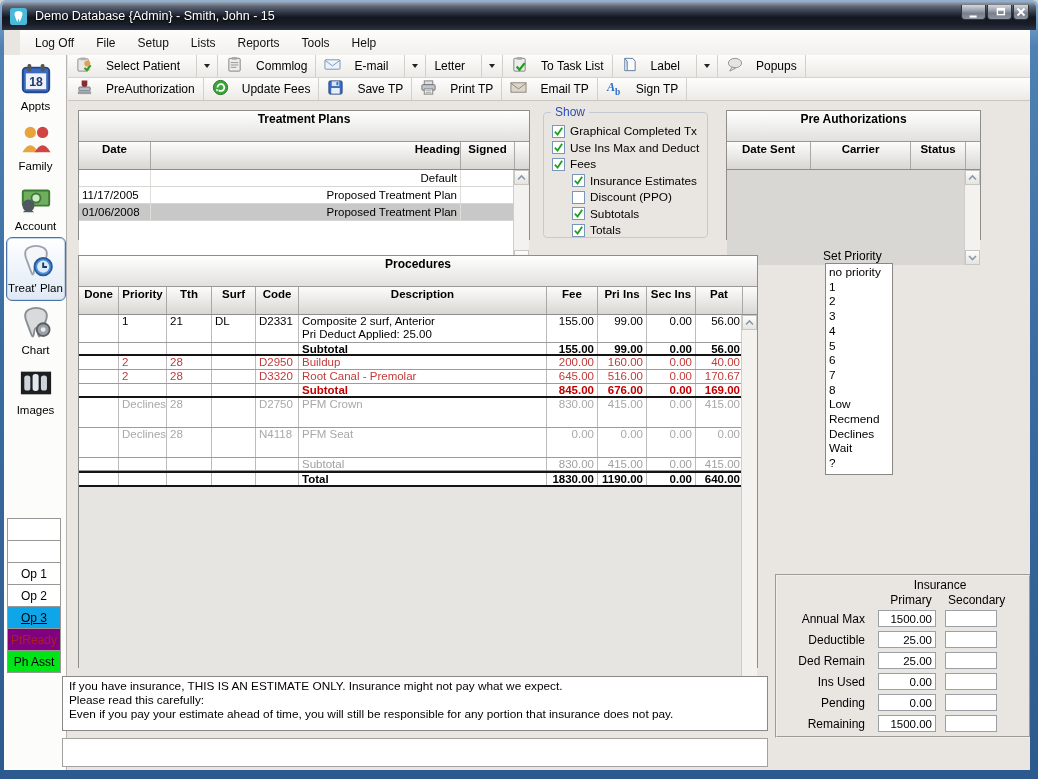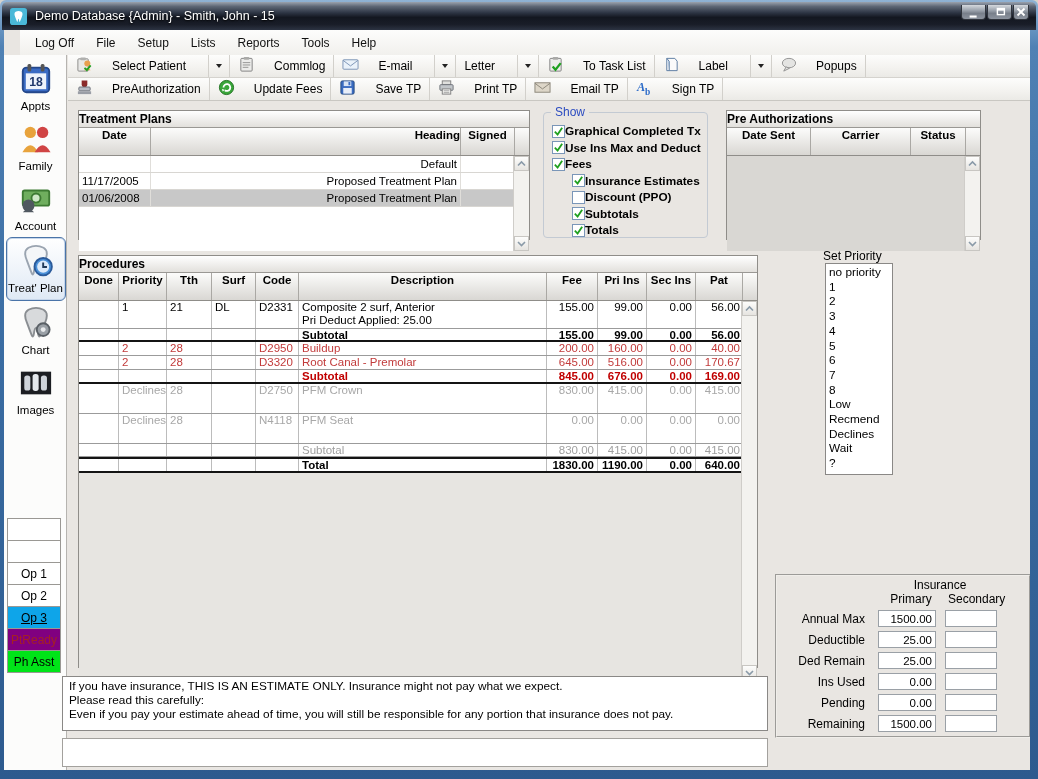--- a/index.html
+++ b/index.html
@@ -29,45 +29,45 @@
   .module .mod-label{font-size:11.5px;margin-top:1px;white-space:nowrap;}
   .module.selected{border:1px solid #4a74a8;background:linear-gradient(to bottom,#ffffff,#dfe9f5);box-shadow:0 0 0 1px #c6d6ea inset;height:64px;}
   .ops{position:absolute;left:3px;top:464px;width:55px;}
   .op-cell{width:54px;height:23px;border:1px solid #9a9894;margin-top:-1px;background:#fff;
     display:flex;align-items:center;justify-content:center;font-size:12px;}
   
   .toolbar{position:absolute;left:64px;right:0;height:23px;display:flex;align-items:stretch;
     background:linear-gradient(to bottom,#fdfdfc 0%,#f4f3f0 55%,#ebeae6 100%);border-bottom:1px solid #d5d3ce;}
   .toolbar.row1{top:25px;}
   .toolbar.row2{top:48px;border-bottom:1px solid #c9c7c2;}
-  .tb-btn{display:flex;align-items:center;padding:0 8px;border-right:1px solid #d2d0cb;gap:19px;}
+  .tb-btn{display:flex;align-items:center;padding:0 8px;border-right:1px solid #d2d0cb;gap:13px;}
   .tb-btn svg{flex:none;}
   .tb-dd{display:flex;align-items:center;align-self:stretch;padding:0 7px;margin-left:3px;margin-right:-8px;border-left:1px solid #d2d0cb;}
   .arrow-down{width:0;height:0;border-left:3.5px solid transparent;border-right:3.5px solid transparent;border-top:4.5px solid #222;}
   
   .content{position:absolute;left:64px;top:71px;right:0;bottom:0;background:#e9e6e2;}
   .panel{position:absolute;border:1px solid #8f8d89;background:#fff;}
-  .panel-title{height:17px;line-height:17px;font-weight:bold;font-size:12px;
+  .panel-title{height:31px;line-height:17px;text-align:center;font-weight:bold;font-size:12px;
     background:linear-gradient(to bottom,#ffffff,#e2e0dc);border-bottom:1px solid #9a9894;}
   .grid-header{display:flex;height:28px;background:linear-gradient(to bottom,#fcfcfb,#d9d7d3);
     border-bottom:1px solid #8f8d89;font-weight:bold;}
   .gh-cell{text-align:center;line-height:15px;border-right:1px solid #aaa8a4;font-size:11.5px;overflow:hidden;}
   .gh-fill{flex:1;border-right:none;}
   
   .tp-panel{left:10px;top:9px;width:452px;height:130px;}
   .tp-bodywrap{position:relative;height:95px;background:#fff;}
   .tp-row{display:flex;height:17px;border-bottom:1px solid #d8d6d2;}
   .tp-row.selected{background:#c8c8c8;}
   .tp-cell{line-height:16px;padding:0 3px;border-right:1px solid #e0deda;overflow:hidden;white-space:nowrap;font-size:11.5px;}
   .c-date{width:72px;}.c-heading{width:310px;text-align:right;}.c-signed{width:54px;}
   
   .show-box{position:absolute;left:475px;top:11px;width:165px;height:126px;border:1px solid #c3cad3;border-radius:4px;}
   .show-label{position:absolute;top:-8px;left:7px;background:#e9e6e2;padding:0 4px;color:#2b4bc0;font-size:12px;}
   .show-items{padding:10px 0 0 8px;}
-  .chk-row{display:flex;align-items:center;height:16.5px;font-weight:bold;}
+  .chk-row{display:flex;align-items:center;height:16.5px;gap:5px;}
   .chk-row.ind{margin-left:20px;}
   .chk{width:13px;height:13px;border:1px solid #7a96b8;background:#fff;display:inline-flex;align-items:center;justify-content:center;flex:none;}
   .chk-label{font-size:11.8px;white-space:nowrap;}
   
   .pa-panel{left:658px;top:9px;width:255px;height:130px;}
   .pa-bodywrap{position:relative;height:95px;background:#d9d7d3;}
   
   .proc-panel{left:10px;top:154px;width:680px;height:413px;background:#e7e5e1;}
   .proc-bodywrap{position:relative;height:379px;background:#e7e5e1;}
   .prow{display:flex;width:664px;background:#fff;border-bottom:1px solid #9b9b9b;overflow:hidden;}
@@ -88,21 +88,21 @@
   .vscroll{position:absolute;right:0;top:0;bottom:0;width:16px;background:#f3f2ef;border-left:1px solid #cfcdc9;display:flex;flex-direction:column;}
   .sb-btn{height:15px;background:linear-gradient(to bottom,#fdfdfc,#e6e4e0);border:1px solid #c8c6c2;display:flex;align-items:center;justify-content:center;}
   .sb-track{flex:1;}
   
   .sp-label{position:absolute;left:755px;top:148px;font-size:12px;}
   .sp-list{position:absolute;left:757px;top:162px;width:68px;height:212px;background:#fff;border:1px solid #8a8886;padding:1px 0 0 3px;overflow:hidden;}
   .sp-item{font-size:11.8px;line-height:14.7px;white-space:nowrap;}
   
   .ins-panel{position:absolute;left:707px;top:473px;width:256px;height:164px;border:2px groove #f0eeea;background:#e9e6e2;}
   .ins-title{margin:2px 0 0 104px;width:118px;text-align:center;font-size:12px;}
-  .ins-heads{display:flex;margin-left:104px;height:15px;}
+  .ins-heads{display:flex;margin-left:104px;height:15px;align-items:center;}
   .ins-head-pri{width:60px;text-align:center;font-size:12px;}
   .ins-head-sec{width:56px;text-align:center;margin-left:7px;font-size:12px;}
   .ins-rows{margin-top:3px;}
   .ins-row{display:flex;align-items:center;height:17px;margin-bottom:4px;}
   .ins-label{width:101px;text-align:right;padding-right:13px;font-size:12px;white-space:nowrap;}
   .ins-box{width:58px;height:17px;border:1px solid #9aa0a6;background:#fff;font-size:11.5px;text-align:right;padding:2px 3px 0 0;}
   .ins-box.sec{margin-left:9px;width:52px;}
   
   .notice-box{position:absolute;left:58px;top:646px;width:706px;height:55px;background:#fff;border:1px solid #8a8886;padding:3px 6px;z-index:5;}
   .notice-line{font-size:11.8px;line-height:13.8px;white-space:nowrap;overflow:hidden;}

